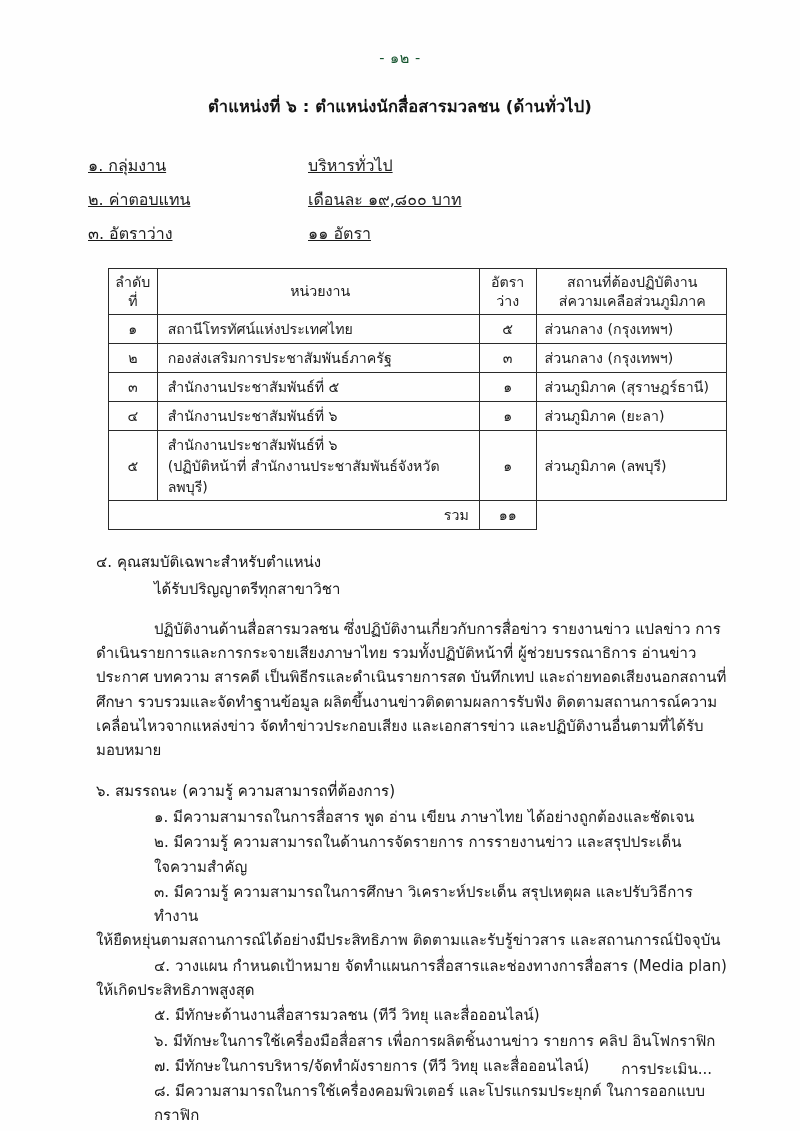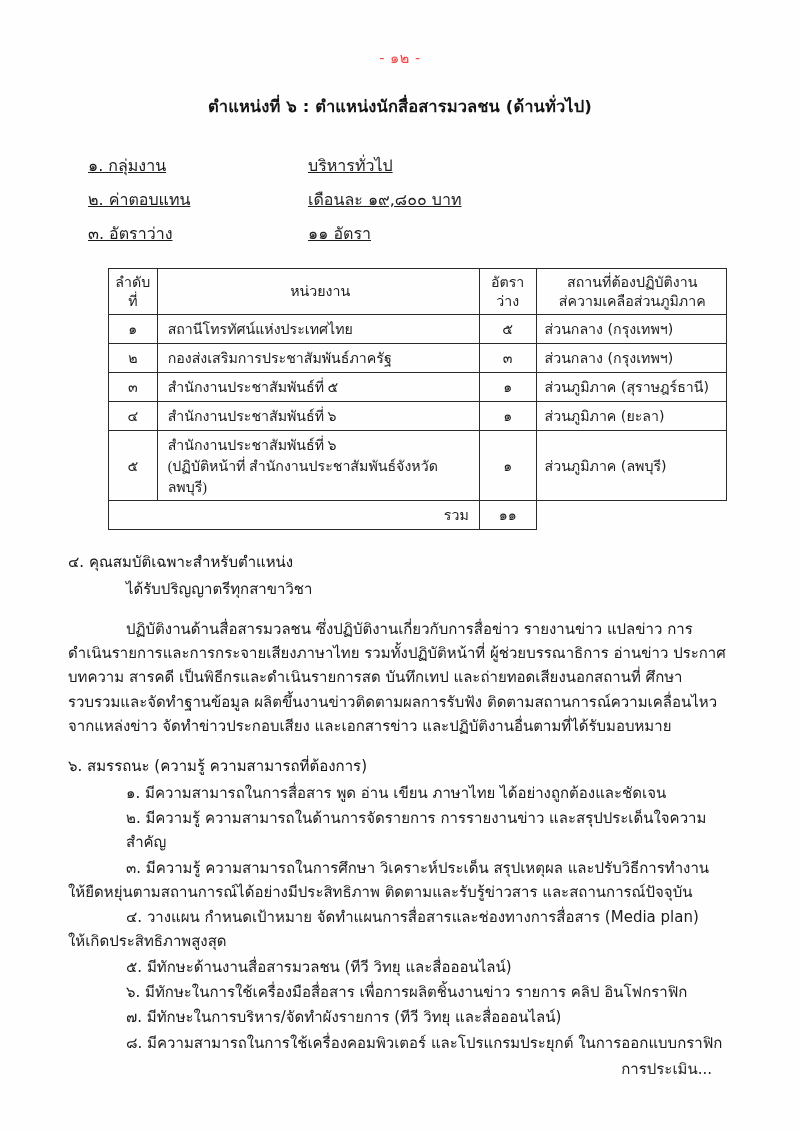--- a/index.html
+++ b/index.html
@@ -25,21 +25,21 @@
     background: #fefefe;
     padding: 0;
   }
 
   
   .page-number {
     text-align: center;
     font-size: 14.5px;
     letter-spacing: 0.5px;
     padding-top: 46px;
-    color: #ef4444;
+    color: #14532d;
   }
   .doc-title {
     text-align: center;
     font-size: 16.5px;
     font-weight: bold;
     margin-top: 24px;
     color: #141414;
     letter-spacing: 0.1px;
   }
 
@@ -82,21 +82,21 @@
     vertical-align: middle;
     font-weight: normal;
   }
   table.units thead th {
     text-align: center;
     line-height: 1.32;
     padding-top: 4px;
     padding-bottom: 4px;
   }
   .col-no     { width: 48px;  text-align: center; }
-  .col-unit   { width: 318px; text-align: left; padding-left: 10px !important; font-family: Liberation Serif, serif; }
+  .col-unit   { width: 318px; text-align: left; padding-left: 10px !important; }
   .col-rate   { width: 56px;  text-align: center; }
   .col-place  { width: 188px; text-align: left; padding-left: 8px !important; }
 
   table.units tbody td { height: 27px; }
   td.unit-cell { line-height: 1.45; }
   td.unit-cell .sub { display: block; }
 
   
   tr.total-row td.total-label {
     text-align: right;
@@ -104,21 +104,21 @@
   }
   tr.total-row td.blank-cell {
     border: none;
   }
   
   td.tall { height: 46px; vertical-align: top; padding-top: 4px !important; }
   td.tall-place { vertical-align: top; padding-top: 4px !important; }
 
   
   .section {
-    padding-left: 68px;
+    padding-left: 96px;
     padding-right: 72px;
     margin-top: 16px;
     font-size: 15px;
     line-height: 1.62;
   }
   .section-heading {
     font-weight: normal;
     color: #141414;
     margin-bottom: 2px;
   }

